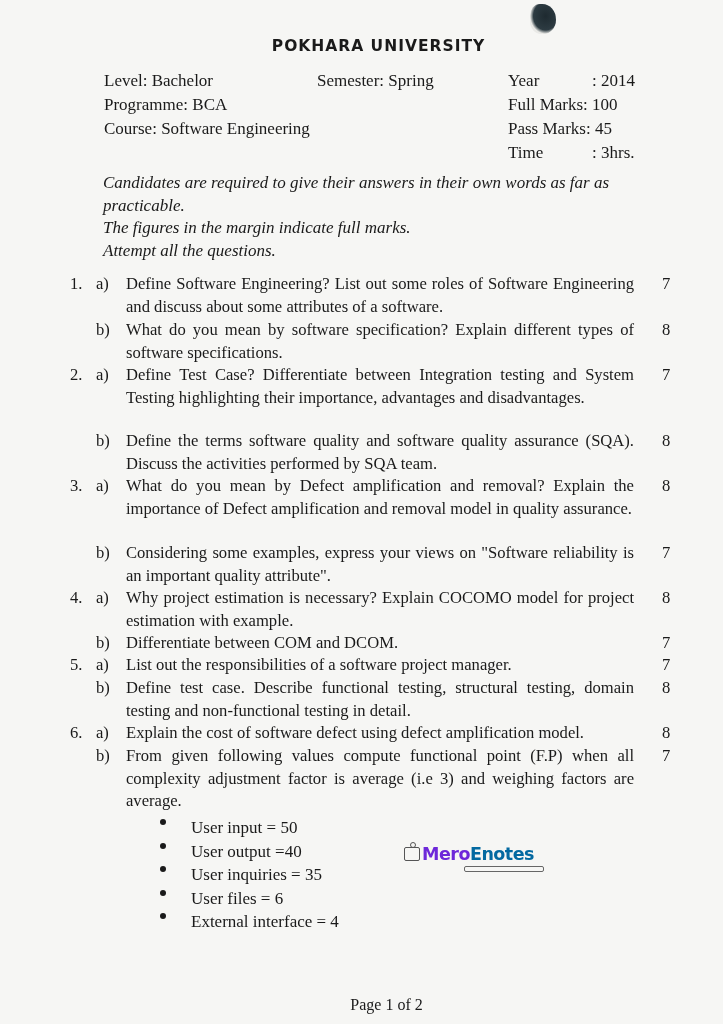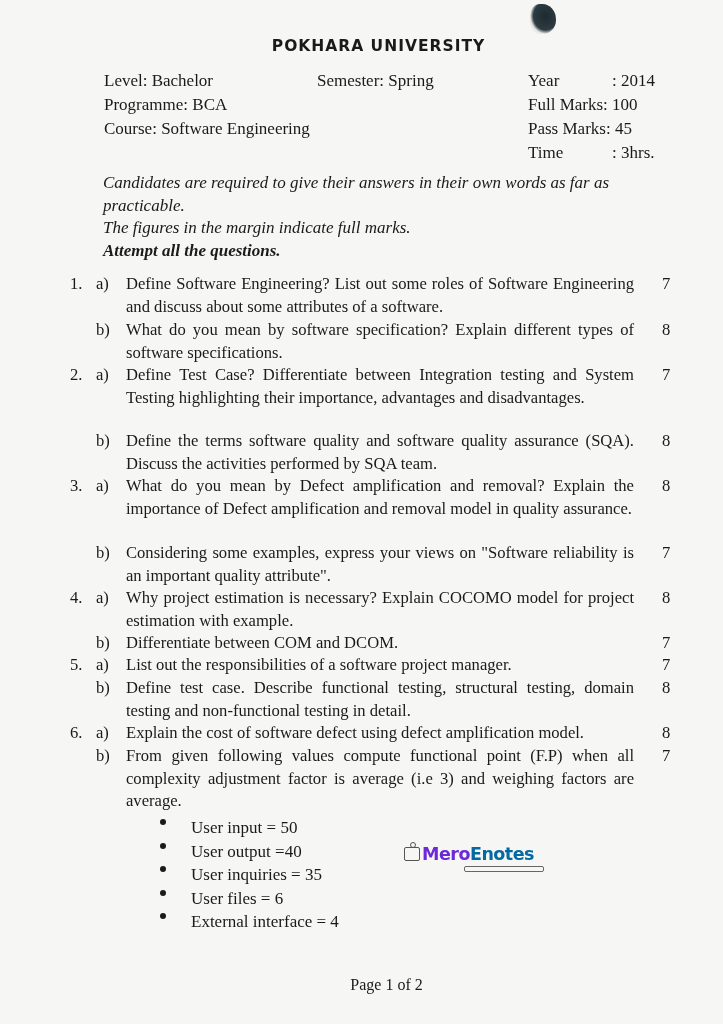--- a/index.html
+++ b/index.html
@@ -18,44 +18,44 @@
   }
   .uni-title {
     position: absolute; left: 0; right: 0; top: 37px; text-align: center;
     font-family: "DejaVu Sans", sans-serif; font-weight: bold; font-size: 15.5px;
     letter-spacing: 1px; padding-left: 34px;
   }
   .meta { position: absolute; font-size: 17px; line-height: 24px; }
   .meta-left { left: 104px; top: 69px; }
   .meta-mid { left: 317px; top: 69px; }
   .meta-right { left: 508px; top: 69px; }
-  .meta-right .row { display: flex; margin-left: 20px; }
+  .meta-right .row { display: flex; }
   .meta-right .k { width: 84px; }
   .instr { position: absolute; left: 103px; top: 172px; font-size: 17px; line-height: 22.5px; font-style: italic; width: 545px; }
-  .instr .bold { font-weight: bold; }
+  .instr .bold { font-weight: normal; }
   .q {
     position: absolute; font-size: 16.6px; line-height: 22.6px;
   }
   .q .num { position: absolute; left: 0; }
   .q .sub { position: absolute; left: 26px; }
   .q .text { position: absolute; left: 56px; width: 508px; text-align: justify; text-align-last: left; }
   .q .marks { position: absolute; left: 592px; }
   .bullets { position: absolute; left: 160px; top: 816px; font-size: 17px; line-height: 23.5px; }
   .bullets .item { display: flex; align-items: flex-start; }
   .bullets .dot { width: 6px; height: 6px; background: #1a1a1a; border-radius: 50%; margin-right: 25px; margin-top: 3px; }
   .logo {
     position: absolute; left: 404px; top: 844px; display: flex; align-items: center;
     font-family: "DejaVu Sans", sans-serif; font-size: 17.5px; font-weight: bold; letter-spacing: -0.5px;
   }
   .logo .book { width: 14px; height: 12px; border: 1.5px solid #555; border-radius: 2px; margin-right: 2px; position: relative; }
   .logo .book::after { content: ""; position: absolute; left: 5px; top: -6px; width: 4px; height: 4px; border: 1.5px solid #555; border-radius: 50%; }
   .logo .mero { color: #6d28d9; }
   .logo .enotes { color: #0369a1; }
   .logo .pen { position: absolute; left: 60px; top: 22px; width: 78px; height: 4px; border: 1px solid #666; border-radius: 2px; }
-  .footer { position: absolute; left: 0; right: 0; top: 976px; text-align: center; font-size: 16px; padding-left: 50px; }
+  .footer { position: absolute; left: 0; right: 0; top: 996px; text-align: center; font-size: 16px; padding-left: 50px; }
 </style>
 </head>
 <body>
 
 <div class="page">
   <div class="blob"></div>
 
   <div class="uni-title">POKHARA UNIVERSITY</div>
 
   <div class="meta meta-left">

